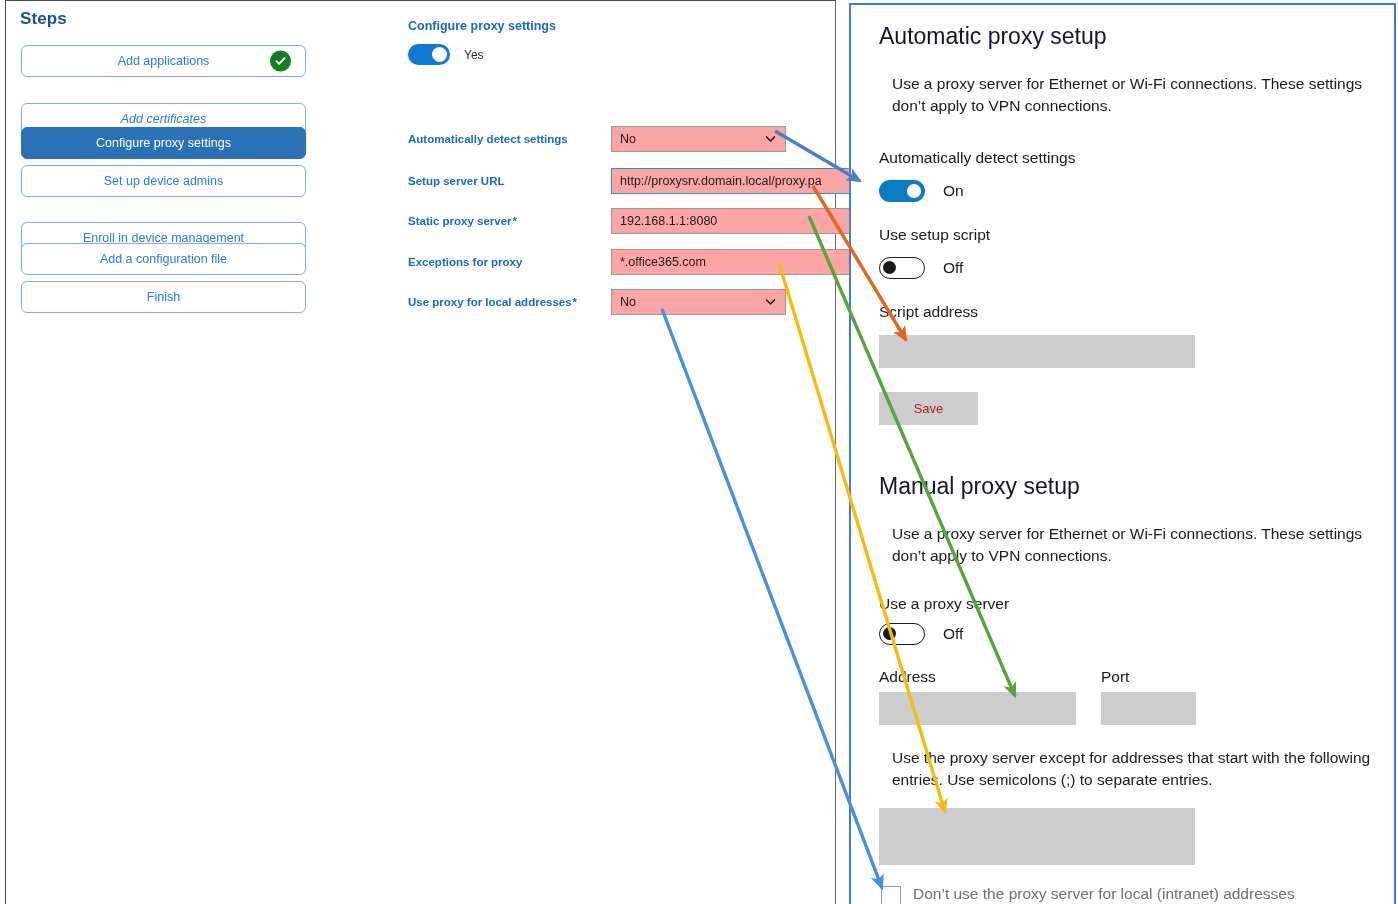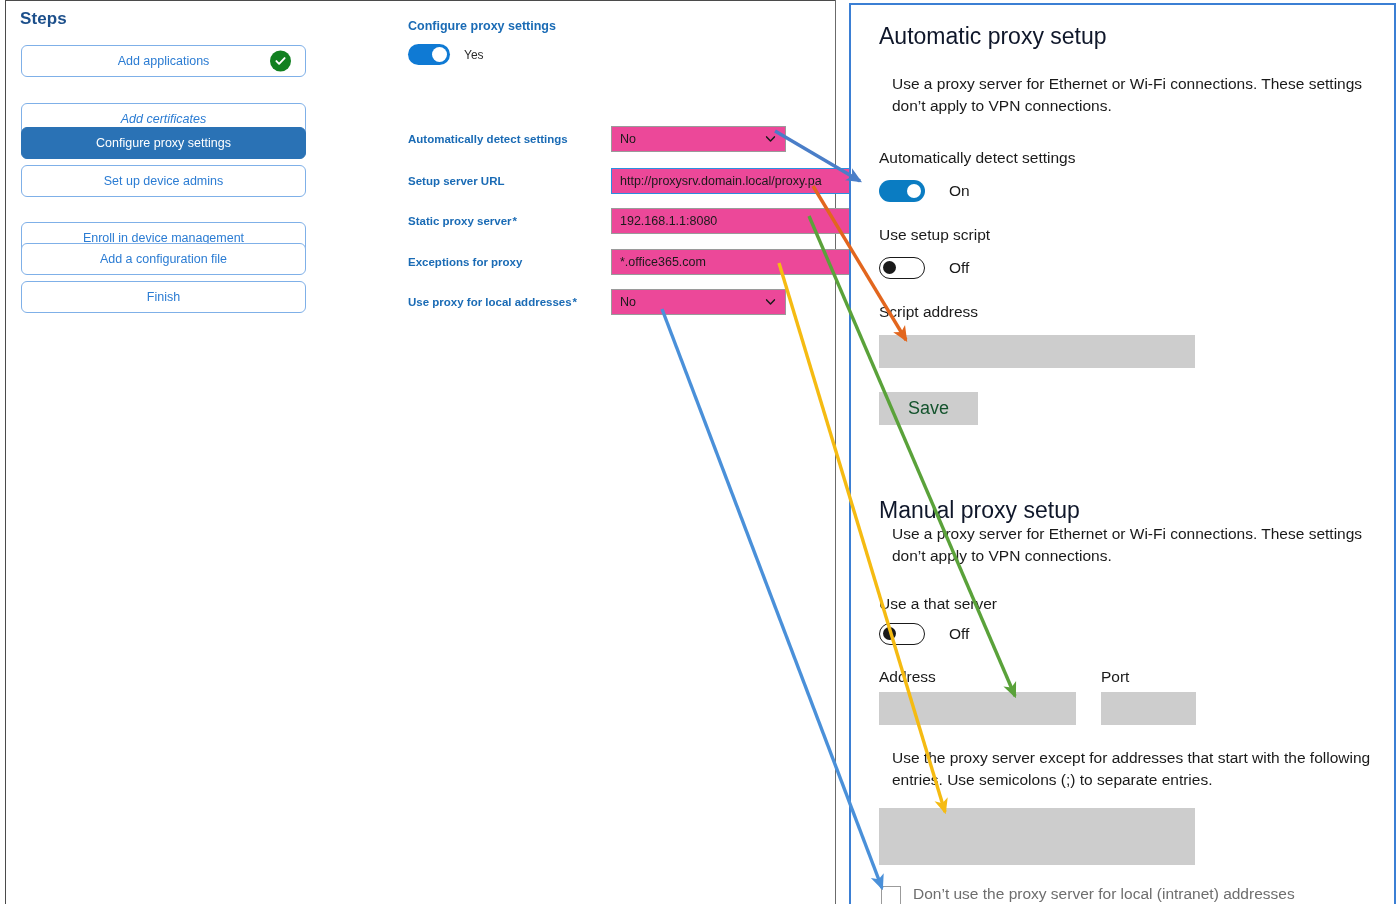--- a/index.html
+++ b/index.html
@@ -75,21 +75,21 @@
   .tgl-ms-label { margin-left: 14px; font-size: 12px; color: #2b2b2b; }
 
   .row { position: absolute; left: 8px; width: 422px; height: 26px; }
   .row-label {
     position: absolute; left: 0; top: 50%; transform: translateY(-50%);
     font-size: 11.5px; font-weight: bold; color: #1a6bb5; white-space: nowrap;
   }
   .row-label .req { color: #1a6bb5; font-weight: bold; }
   .ctl {
     position: absolute; left: 203px; top: 0;
-    height: 26px; border: 1px solid #9a9a9a; background: #ec4899;
+    height: 26px; border: 1px solid #9a9a9a; background: #fca5a5;
     display: flex; align-items: center;
     font-size: 12.5px; color: #1b1b1b;
     padding-left: 8px;
     cursor: pointer;
   }
   .ctl.select { width: 175px; }
   .ctl.text   { width: 252px; }
   .ctl.text.focused { border: 1.6px solid #2b8fe0; width: 258px; }
   .chev {
     position: absolute; right: 9px; top: 50%; transform: translateY(-50%);
@@ -123,28 +123,28 @@
   .tgl-w.on { background: #0a7cc2; }
   .tgl-w.off { background: #ffffff; border: 1.8px solid #1a1a1a; }
   .tgl-w.on .k {
     position: absolute; right: 4px; top: 4px; width: 14px; height: 14px;
     border-radius: 50%; background: #ffffff;
   }
   .tgl-w.off .k {
     position: absolute; left: 3px; top: 3px; width: 13px; height: 13px;
     border-radius: 50%; background: #1a1a1a;
   }
-  .tgl-w-label { margin-left: 24px; font-size: 15.5px; color: #1a1a1a; text-align: right; }
+  .tgl-w-label { margin-left: 18px; font-size: 15.5px; color: #1a1a1a; text-align: right; }
   .win-input {
     position: absolute; background: #cdcdcd; cursor: text;
   }
   .win-btn {
     position: absolute; background: #cdcdcd;
     display: flex; align-items: center; justify-content: center;
-    font-size: 18px; color: #14532d; cursor: pointer;
+    font-size: 13px; color: #b91c1c; cursor: pointer;
   }
   .win-check {
     position: absolute; left: 30px; width: 20px; height: 20px;
     border: 1.6px solid #9b9b9b; background: #ffffff; cursor: pointer;
   }
 
   
   #arrows {
     position: absolute; left: 0; top: 0; width: 1398px; height: 904px;
     pointer-events: none;
@@ -271,24 +271,24 @@
           <span class="k"></span>
         </div>
       <span class="tgl-w-label">Off</span>
     </div>
 
     <div class="win-lab" style="top:298px;">Script address</div>
     <div class="win-input" style="left:28px; top:330px; width:316px; height:33px;"></div>
 
     <div class="win-btn" style="left:28px; top:387px; width:99px; height:33px;">Save</div>
 
-    <div class="win-h1" style="top:472px;margin-top:20px;">Manual proxy setup</div>
+    <div class="win-h1" style="top:448px;margin-top:20px;">Manual proxy setup</div>
     <div class="win-p" style="top:518px;">Use a proxy server for Ethernet or Wi-Fi connections. These settings don’t apply to VPN connections.</div>
 
-    <div class="win-lab" style="top:590px;">Use a that server</div>
+    <div class="win-lab" style="top:590px;">Use a proxy server</div>
     <div class="win-toggle" style="top:618px;">
       <div class="tgl-w off">
           <span class="k"></span>
         </div>
       <span class="tgl-w-label">Off</span>
     </div>
 
     <div class="win-lab" style="top:663px;">Address</div>
     <div class="win-input" style="left:28px; top:687px; width:197px; height:33px;"></div>
 

